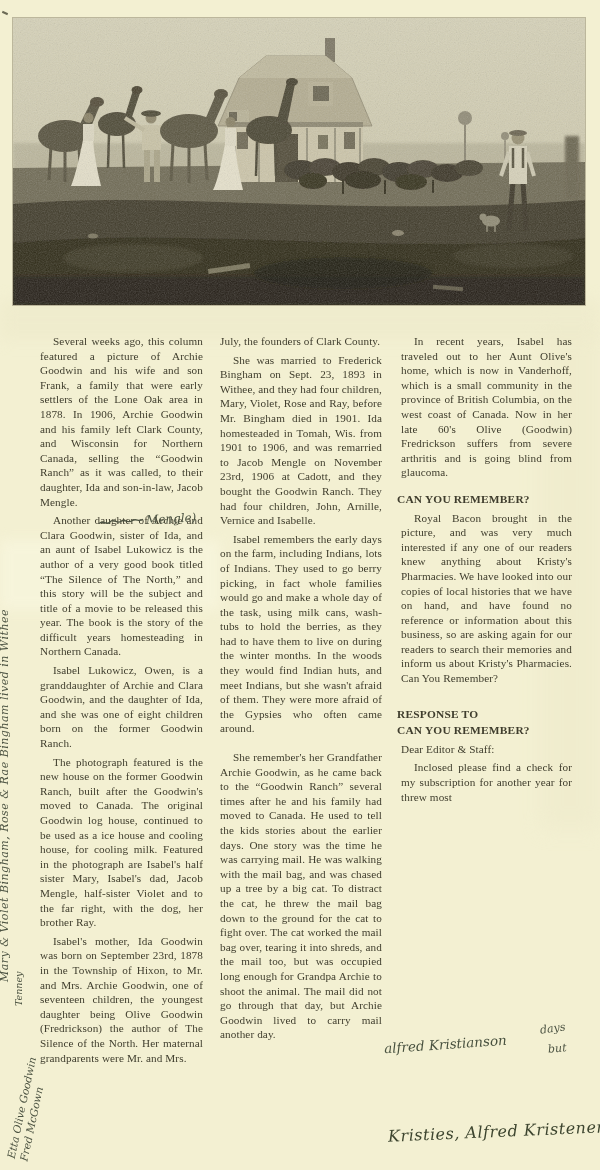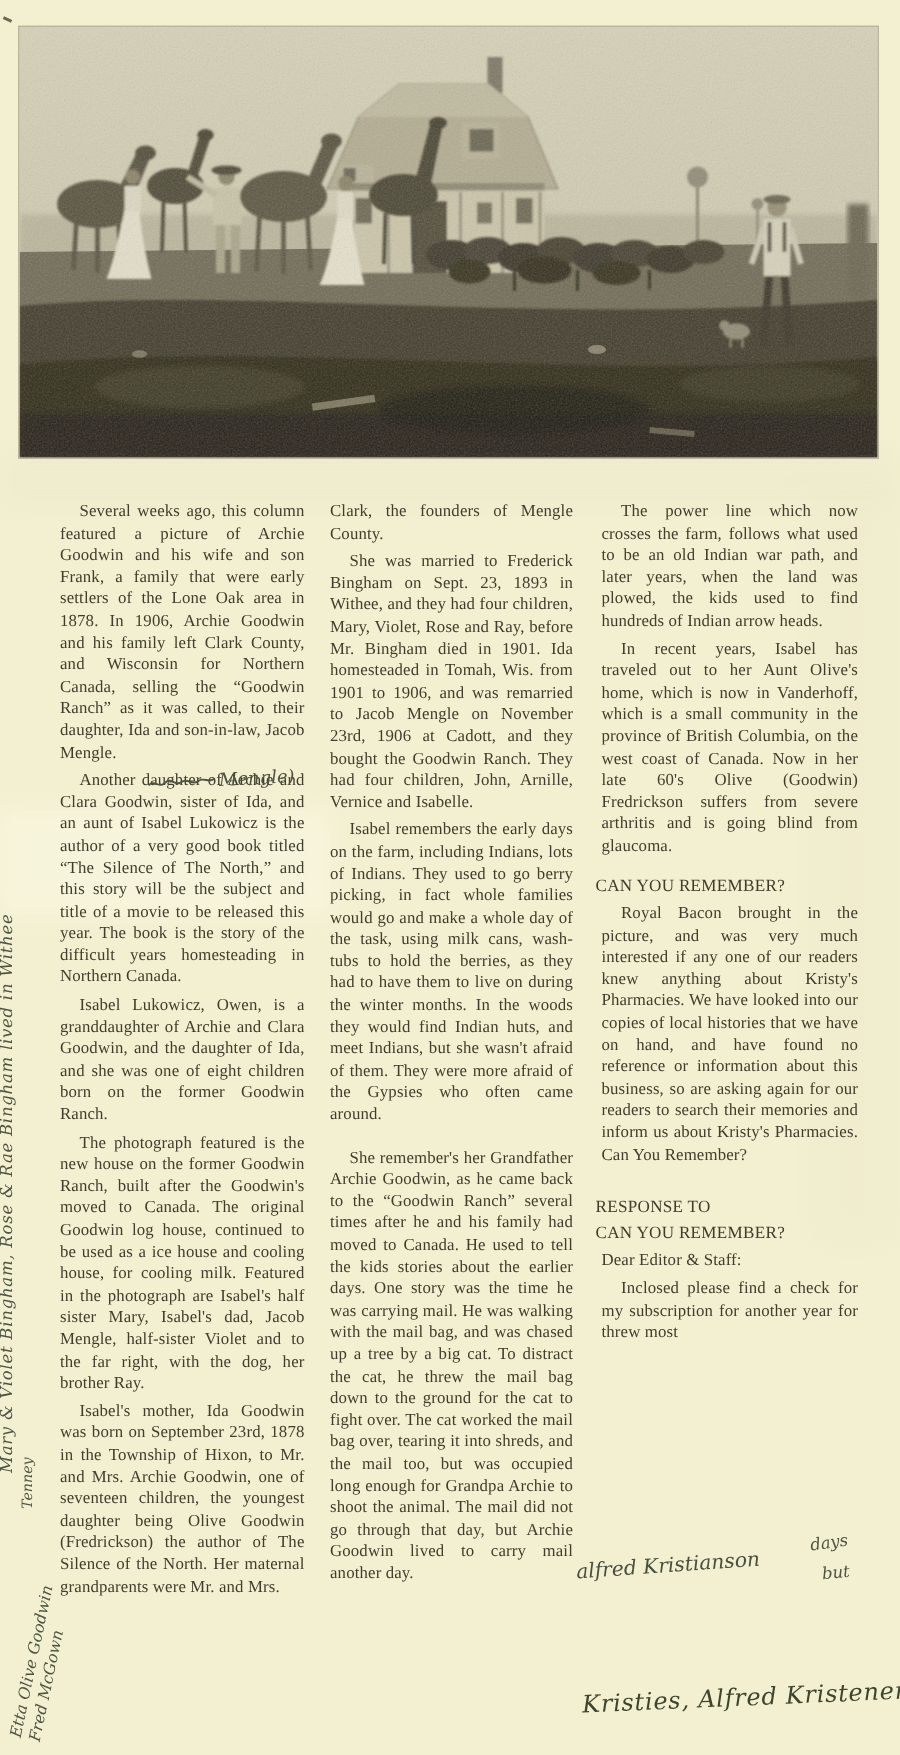--- a/index.html
+++ b/index.html
@@ -31,21 +31,21 @@
     text-align:justify;
     letter-spacing:.1px;
   }
   .col1{left:36px;width:171px;}
   .col2{left:216px;width:170px;}
   .col3{left:397px;width:179px;}
   .col p{margin:4px;text-indent:13px;}
   .col p.noindent{text-indent:0;}
   .col p.gap{margin-top:14px;}
   .col .head{
-    font-weight:normal;margin:12px 0 2px 0;text-indent:0;
+    font-weight:bold;margin:12px 0 2px 0;text-indent:0;
     font-size:11.4px;letter-spacing:.2px;
   }
   .col .head.tight{margin:0;}
   .col .head.first-of-block{margin-top:21px;}
 
   
   .hand{
     position:absolute;
     font-family:"DejaVu Serif",serif;
     font-style:italic;
@@ -259,28 +259,27 @@
 
     <div class="col col1">
       <p>Several weeks ago, this column featured a picture of Archie Goodwin and his wife and son Frank, a family that were early settlers of the Lone Oak area in 1878. In 1906, Archie Goodwin and his family left Clark County, and Wisconsin for Northern Canada, selling the “Goodwin Ranch” as it was called, to their daughter, Ida and son-in-law, Jacob Mengle.</p>
       <p>Another daughter of Archie and Clara Goodwin, sister of Ida, and an aunt of Isabel Lukowicz is the author of a very good book titled “The Silence of The North,” and this story will be the subject and title of a movie to be released this year. The book is the story of the difficult years homesteading in Northern Canada.</p>
       <p>Isabel Lukowicz, Owen, is a granddaughter of Archie and Clara Goodwin, and the daughter of Ida, and she was one of eight children born on the former Goodwin Ranch.</p>
       <p>The photograph featured is the new house on the former Goodwin Ranch, built after the Goodwin's moved to Canada. The original Goodwin log house, continued to be used as a ice house and cooling house, for cooling milk. Featured in the photograph are Isabel's half sister Mary, Isabel's dad, Jacob Mengle, half-sister Violet and to the far right, with the dog, her brother Ray.</p>
       <p>Isabel's mother, Ida Goodwin was born on September 23rd, 1878 in the Township of Hixon, to Mr. and Mrs. Archie Goodwin, one of seventeen children, the youngest daughter being Olive Goodwin (Fredrickson) the author of The Silence of the North. Her maternal grandparents were Mr. and Mrs.</p>
     </div>
 
     <div class="col col2">
-      <p class="noindent">Clark, the founders of Mengle County.</p>
+      <p class="noindent">July, the founders of Clark County.</p>
       <p>She was married to Frederick Bingham on Sept. 23, 1893 in Withee, and they had four children, Mary, Violet, Rose and Ray, before Mr. Bingham died in 1901. Ida homesteaded in Tomah, Wis. from 1901 to 1906, and was remarried to Jacob Mengle on November 23rd, 1906 at Cadott, and they bought the Goodwin Ranch. They had four children, John, Arnille, Vernice and Isabelle.</p>
       <p>Isabel remembers the early days on the farm, including Indians, lots of Indians. They used to go berry picking, in fact whole families would go and make a whole day of the task, using milk cans, wash-tubs to hold the berries, as they had to have them to live on during the winter months. In the woods they would find Indian huts, and meet Indians, but she wasn't afraid of them. They were more afraid of the Gypsies who often came around.</p>
       <p class="gap">She remember's her Grandfather Archie Goodwin, as he came back to the “Goodwin Ranch” several times after he and his family had moved to Canada. He used to tell the kids stories about the earlier days. One story was the time he was carrying mail. He was walking with the mail bag, and was chased up a tree by a big cat. To distract the cat, he threw the mail bag down to the ground for the cat to fight over. The cat worked the mail bag over, tearing it into shreds, and the mail too, but was occupied long enough for Grandpa Archie to shoot the animal. The mail did not go through that day, but Archie Goodwin lived to carry mail another day.</p>
     </div>
 
     <div class="col col3">
-      <p>The power line which now crosses the farm, follows what used to be an old Indian war path, and later years, when the land was plowed, the kids used to find hundreds of Indian arrow heads.</p>
       <p>In recent years, Isabel has traveled out to her Aunt Olive's home, which is now in Vanderhoff, which is a small community in the province of British Columbia, on the west coast of Canada. Now in her late 60's Olive (Goodwin) Fredrickson suffers from severe arthritis and is going blind from glaucoma.</p>
       <div class="head">CAN YOU REMEMBER?</div>
       <p>Royal Bacon brought in the picture, and was very much interested if any one of our readers knew anything about Kristy's Pharmacies. We have looked into our copies of local histories that we have on hand, and have found no reference or information about this business, so are asking again for our readers to search their memories and inform us about Kristy's Pharmacies. Can You Remember?</p>
       <div class="head first-of-block">RESPONSE TO</div>
       <div class="head tight">CAN YOU REMEMBER?</div>
       <p class="noindent">Dear Editor &amp; Staff:</p>
       <p>Inclosed please find a check for my subscription for another year for threw most</p>
     </div>
 
   </div>

